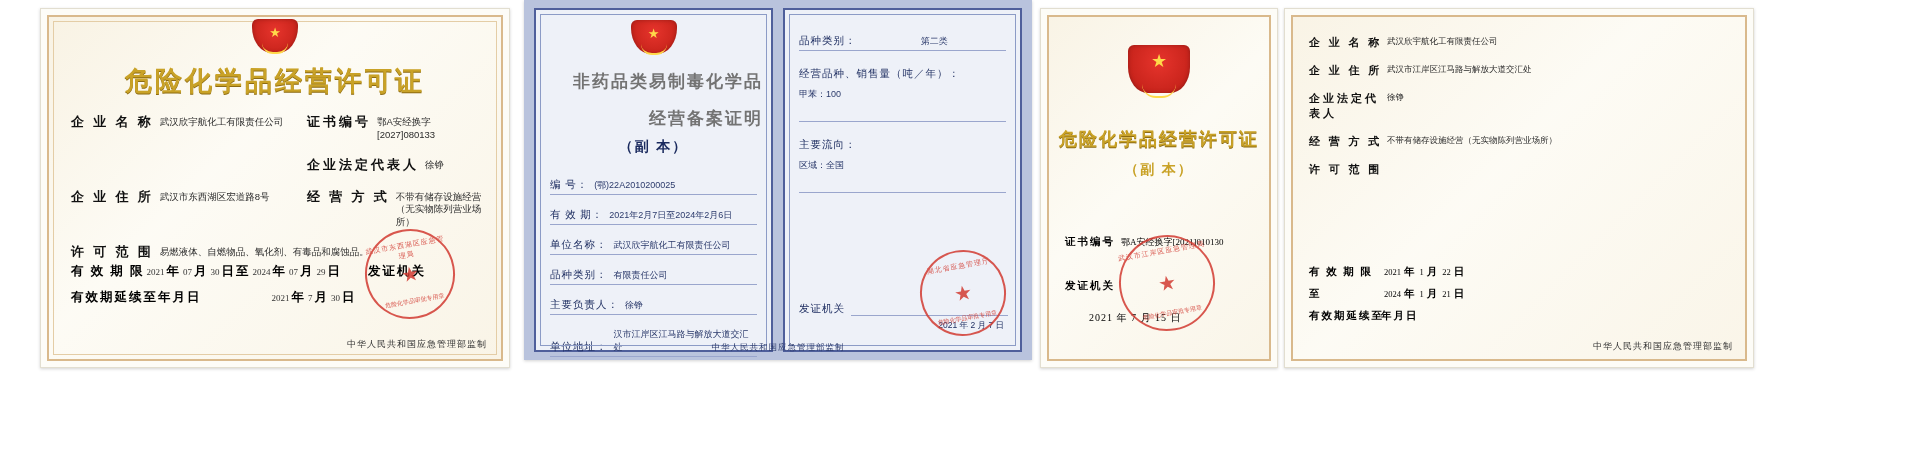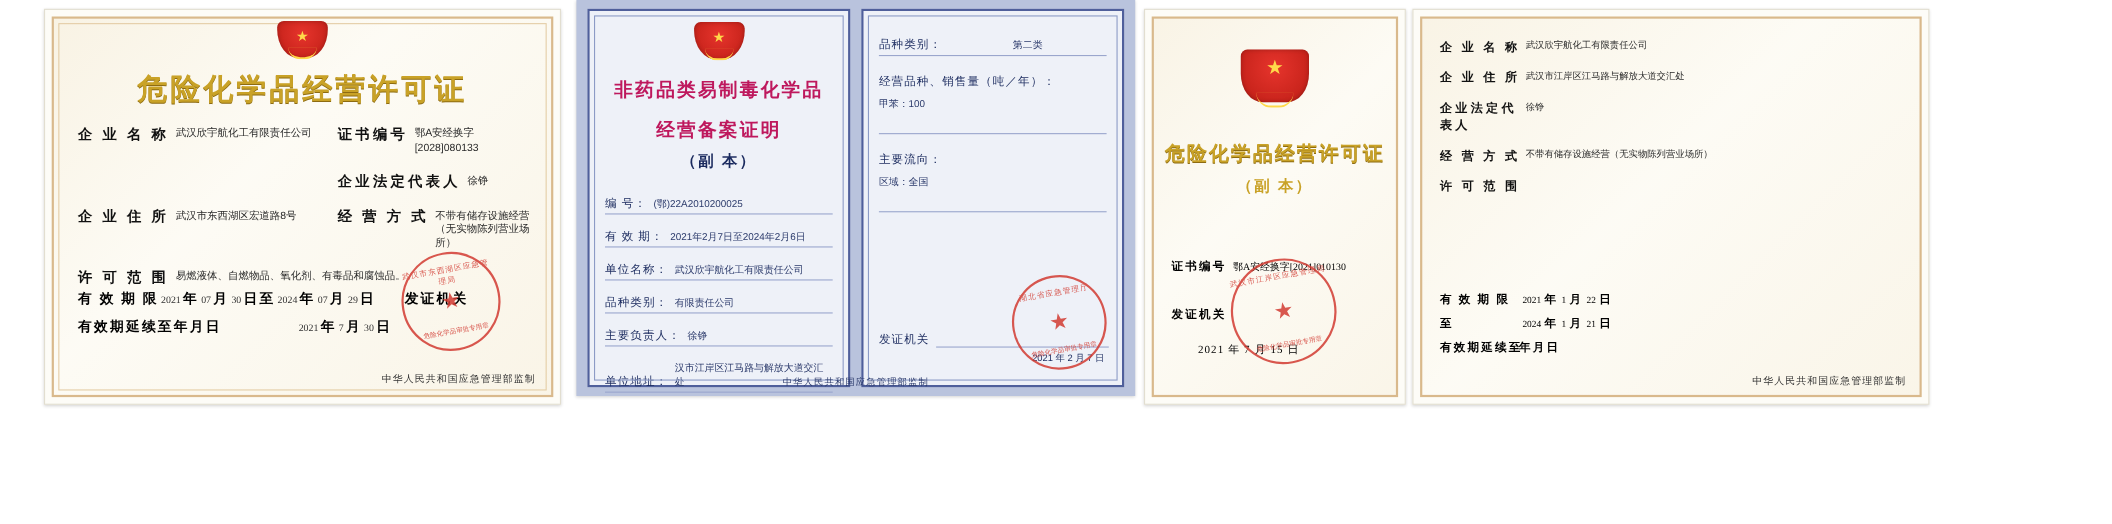--- a/index.html
+++ b/index.html
@@ -227,26 +227,26 @@
   .panel .panelline {
     position: absolute;
     left: 4px; top: 4px; right: 4px; bottom: 4px;
     border: 1px solid #8c9bc6;
     pointer-events: none;
   }
   .cert2 .emblem .shield {
     background: radial-gradient(ellipse at 50% 35%, #e6342c 0%, #c9241c 70%, #a81a14 100%);
   }
   .cert2 .title2 {
-    text-align: center;
+    text-align: right;
     font-family: "Liberation Serif", serif;
     font-weight: bold;
     font-size: 17px;
     letter-spacing: 2px;
-    color: #be185d;
+    color: #737373;
     margin-top: 10px;
     line-height: 1.6;
   }
   .cert2 .sub2 {
     text-align: center;
     font-family: "Liberation Serif", serif;
     font-weight: bold;
     font-size: 14px;
     letter-spacing: 2px;
     color: #1a2a5e;
@@ -526,21 +526,21 @@
 
       <div class="body">
 
         <div class="row1">
           <div class="col-left">
             <span class="lbl">企 业 名 称</span>
             <span class="val">武汉欣宇航化工有限责任公司</span>
           </div>
           <div class="col-right">
             <span class="lbl">证书编号</span>
-            <span class="val">鄂A安经换字[2028]080133</span>
+            <span class="val">鄂A安经换字[2027]080133</span>
           </div>
         </div>
 
         <div class="row1">
           <div class="col-left"></div>
           <div class="col-right">
             <span class="lbl">企业法定代表人</span>
             <span class="val">徐铮</span>
           </div>
         </div>

